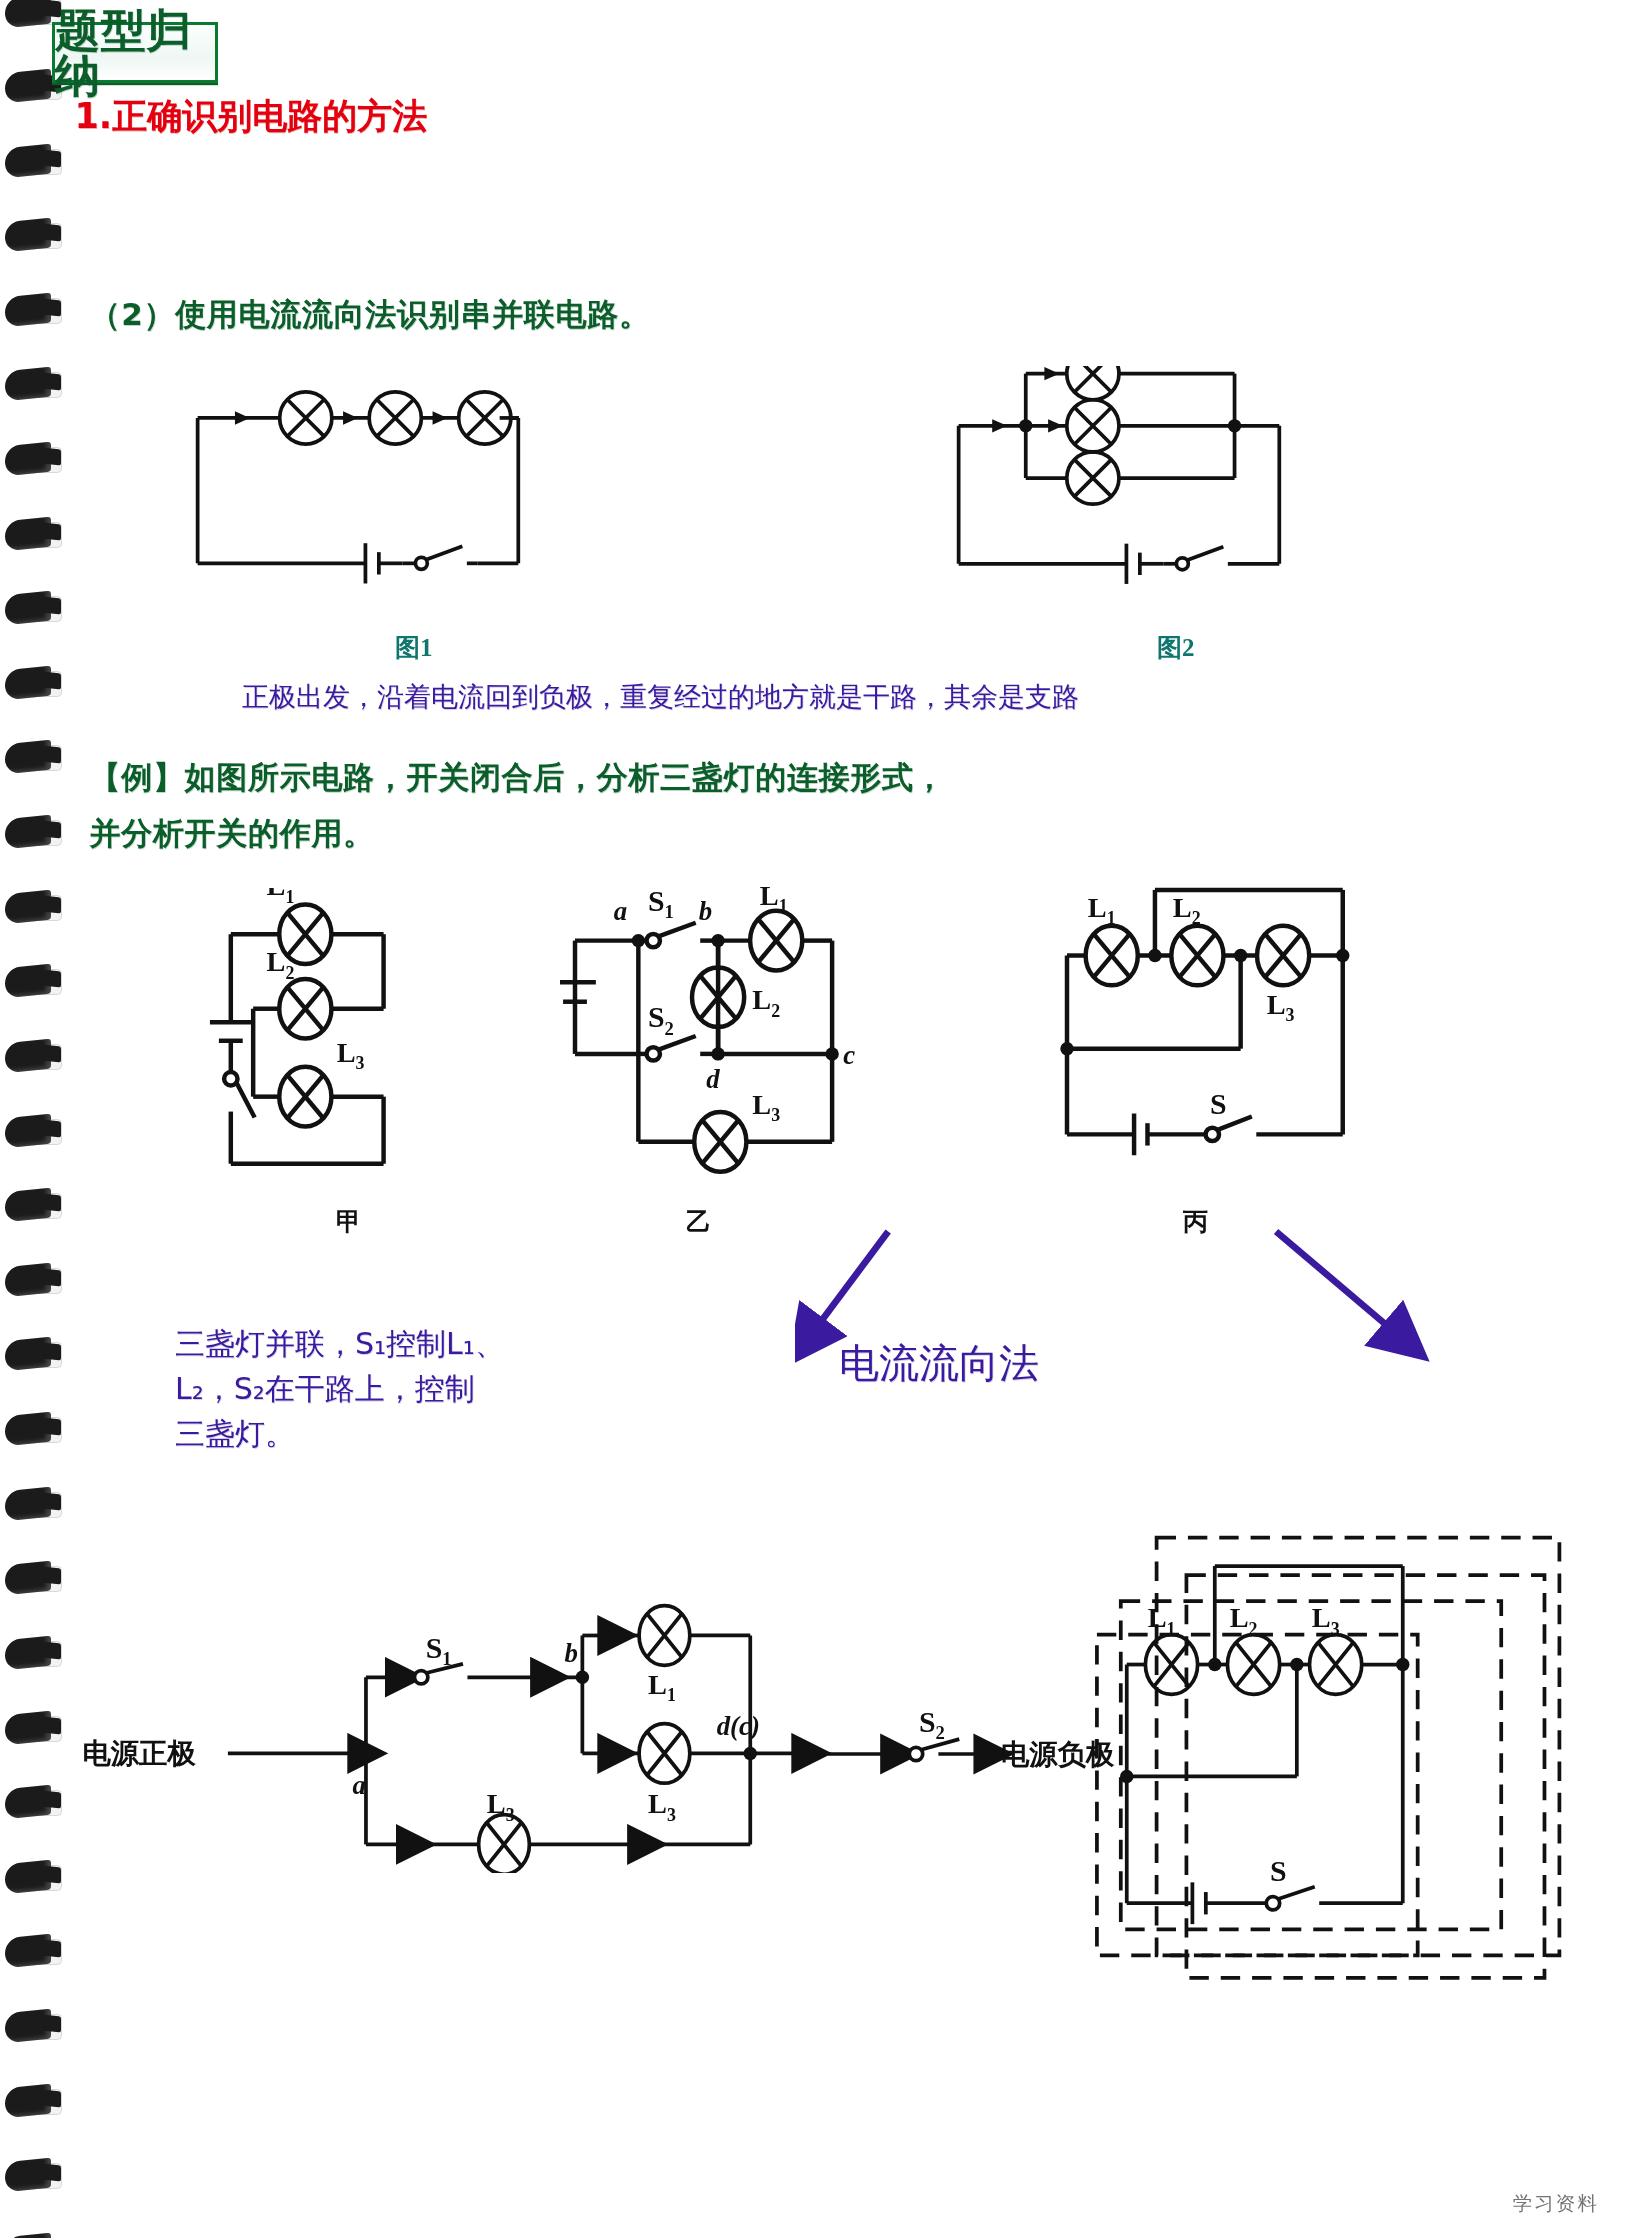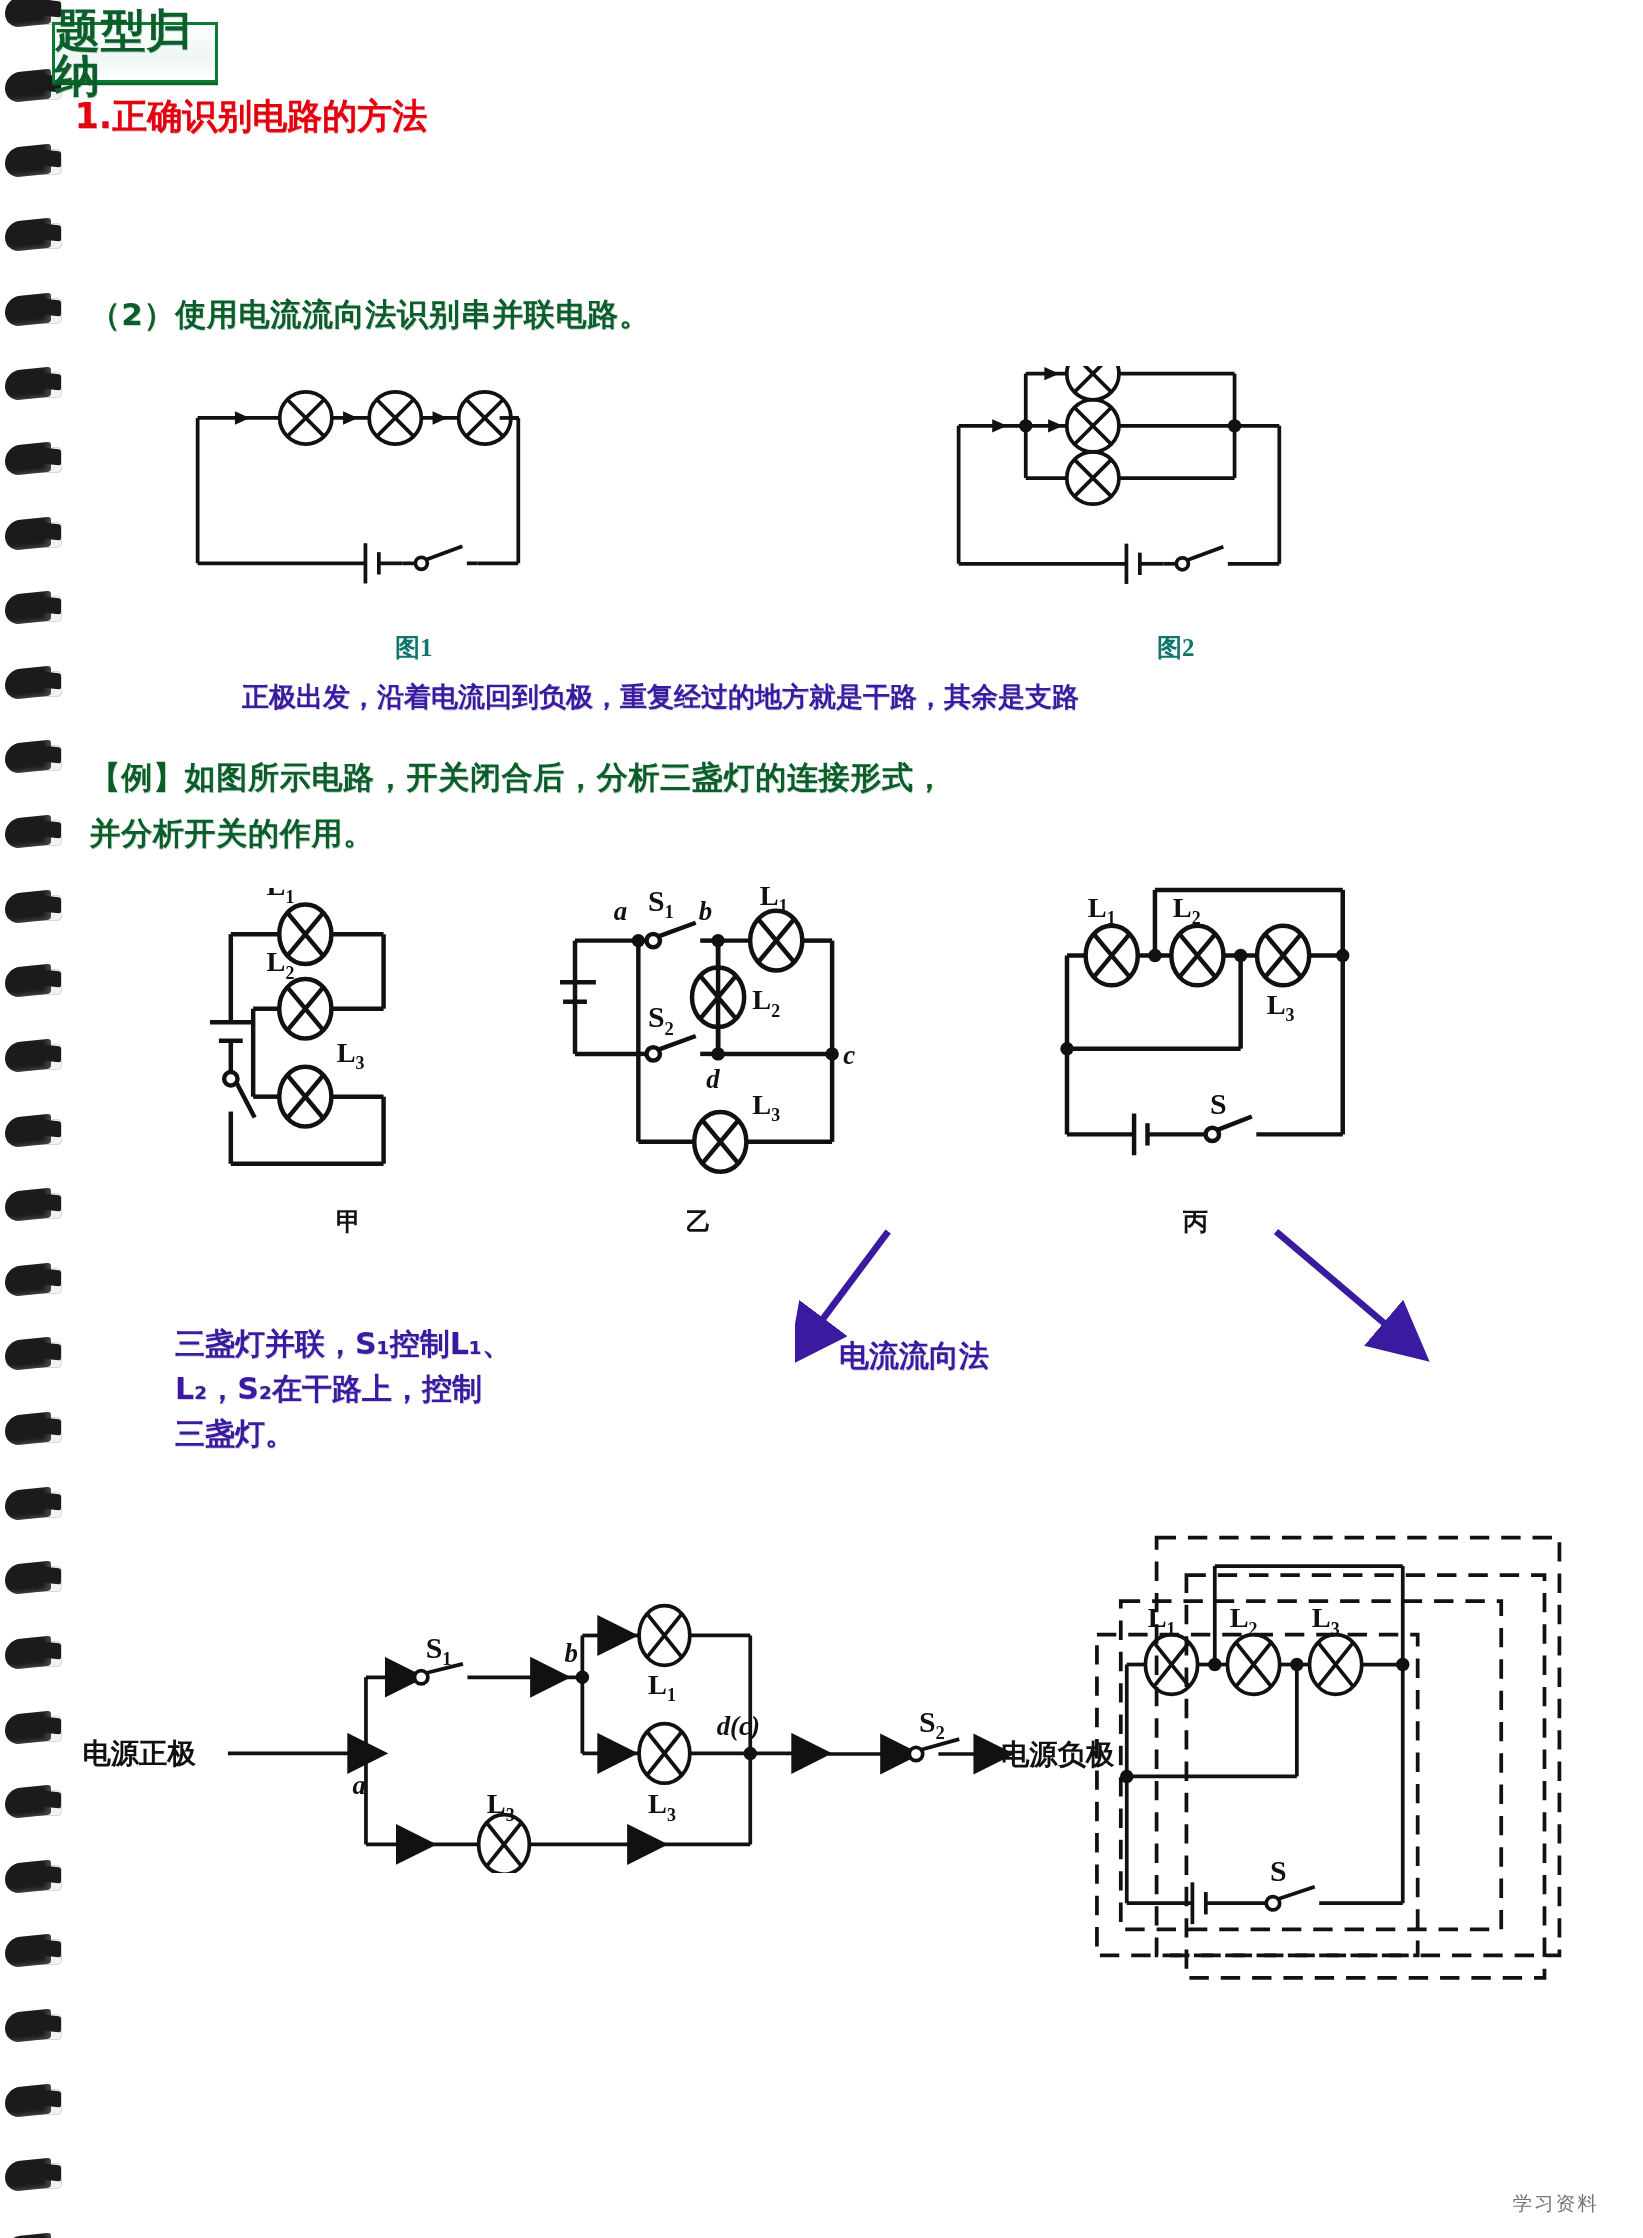--- a/index.html
+++ b/index.html
@@ -80,21 +80,21 @@
     font-size:25px;font-weight:700;color:#0f766e;
   }
   .cap-cn{
     position:absolute;
     font-family:"DejaVu Sans", sans-serif;
     font-size:25px;font-weight:700;color:#111;
   }
   .note-purple{
     position:absolute;
     font-family:"DejaVu Sans", sans-serif;
-    color:#3a1a9e;font-weight:700;
+    color:#3a1a9e;font-weight:400;
     text-shadow:0.7px 0.7px 0 rgba(50,20,150,.2);
   }
   svg{display:block;}
   .wm{
     position:absolute;right:45px;bottom:22.4px;
     font-size:19.4px;color:#737373;letter-spacing:2.2px;
     font-family:"DejaVu Sans", sans-serif;
   }
 </style>
 </head>
@@ -496,21 +496,21 @@
   </svg>
   <svg width="194" height="149" style="position:absolute;left:1179px;top:1224px;" viewBox="0 0 260 200">
     <defs>
         <marker id="pa2" markerWidth="9" markerHeight="9" refX="3" refY="4.5" orient="auto">
       <path d="M0,0 L9,4.5 L0,9 z" fill="#3a1a9e"></path>
         </marker>
       </defs>
     <line x1="20" y1="10" x2="185" y2="150" stroke="#3a1a9e" stroke-width="9" marker-end="url(#pa2)"></line>
   </svg>
 
-  <div class="note-purple" style="left:757px;top:1336px;font-size:30px;">电流流向法</div>
+  <div class="note-purple" style="left:757px;top:1336px;font-size:40px;">电流流向法</div>
 
   <div class="note-purple" style="left:93px;top:1321px;font-size:30px;line-height:45px;">
     <div>三盏灯并联，S₁控制L₁、</div>
     <div>L₂，S₂在干路上，控制</div>
     <div>三盏灯。</div>
   </div>
 
   <svg width="791" height="284" viewBox="0 0 1060 380" style="position:absolute;left:-22.4px;top:1589px;">
     <defs>
       <marker id="ar" markerWidth="11" markerHeight="11" refX="4" refY="5.5" orient="auto">

